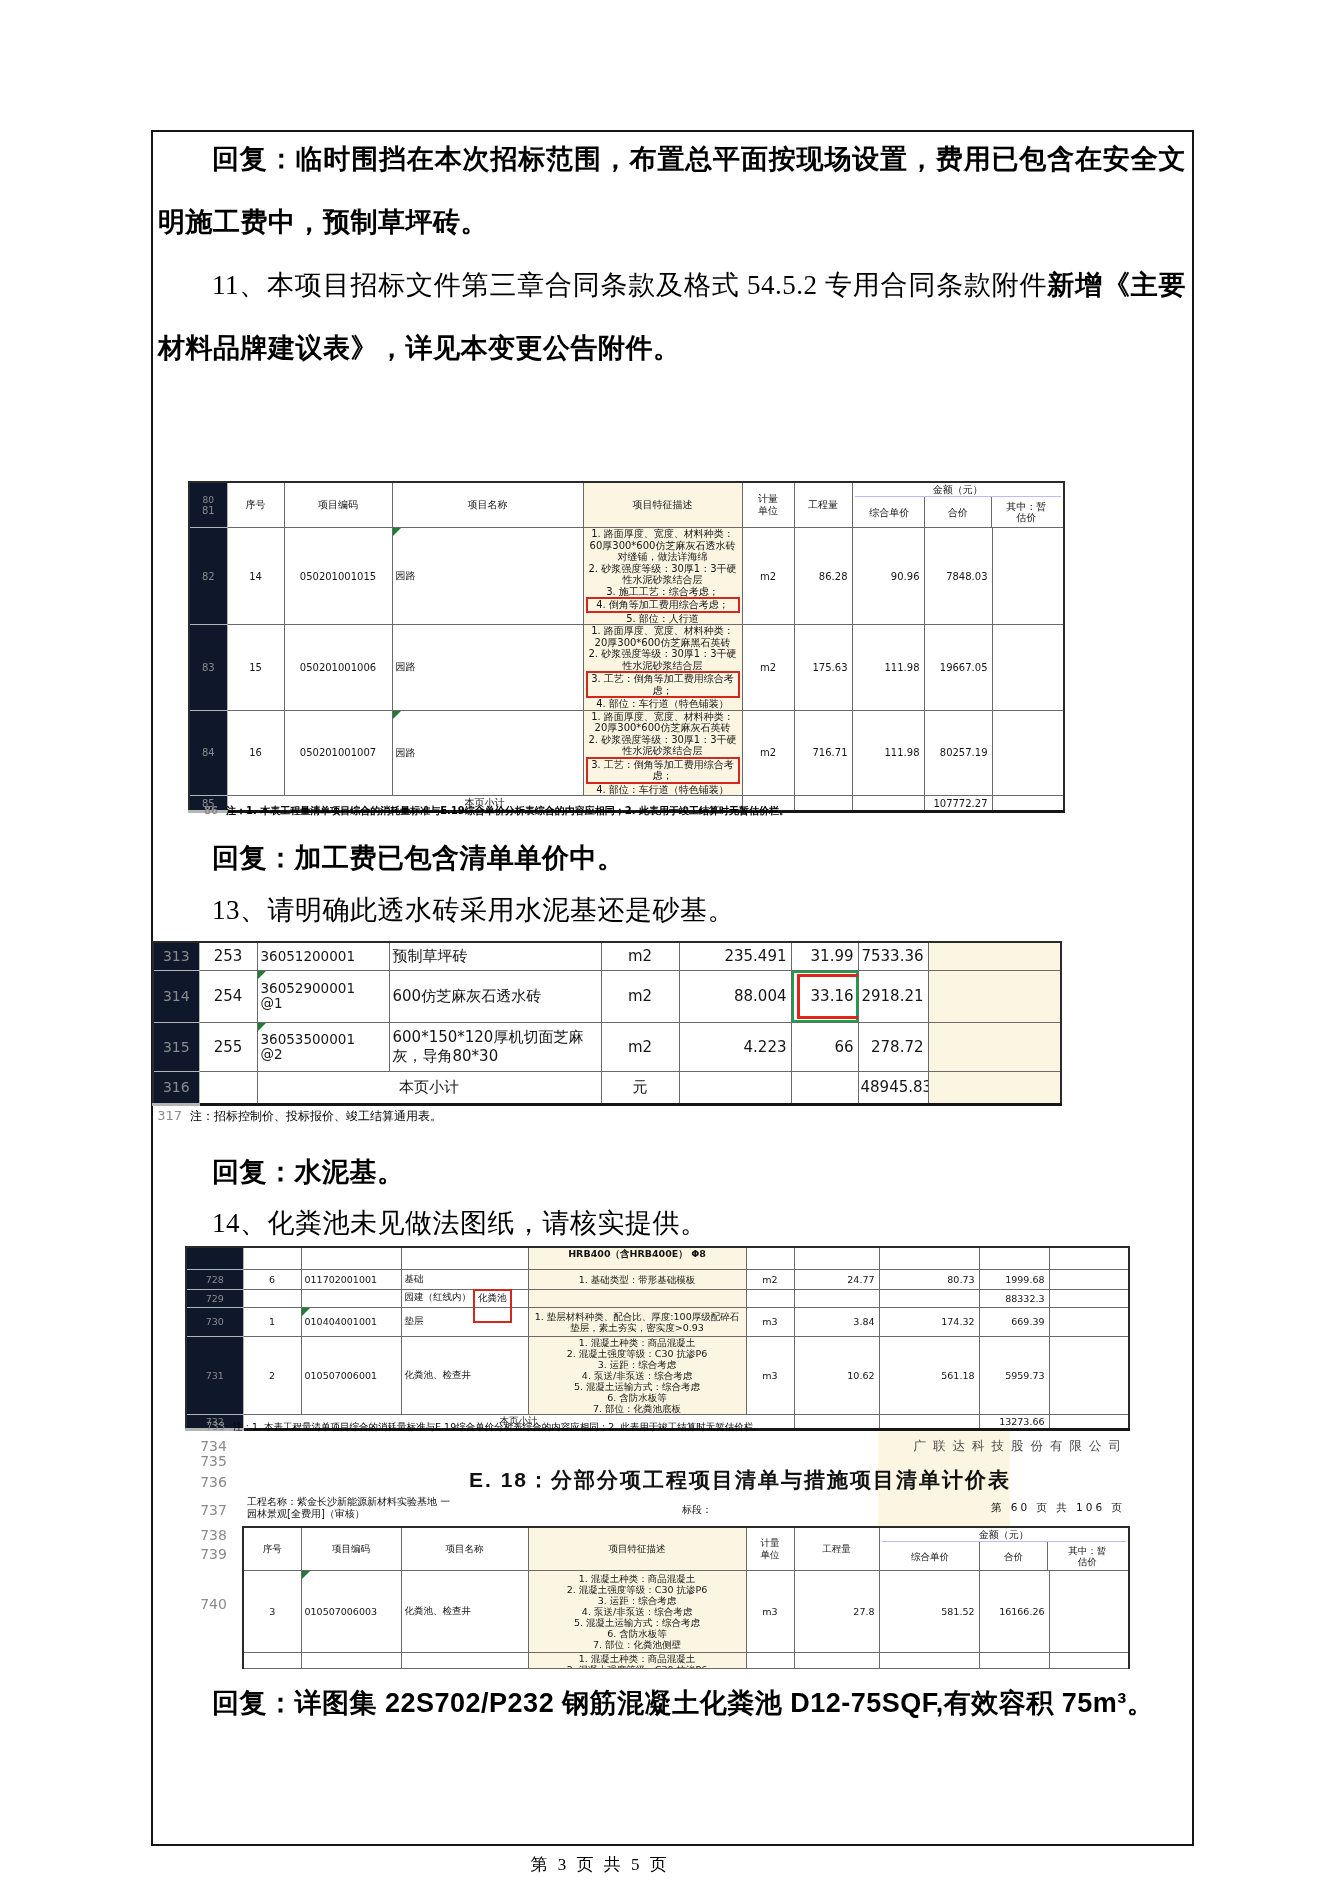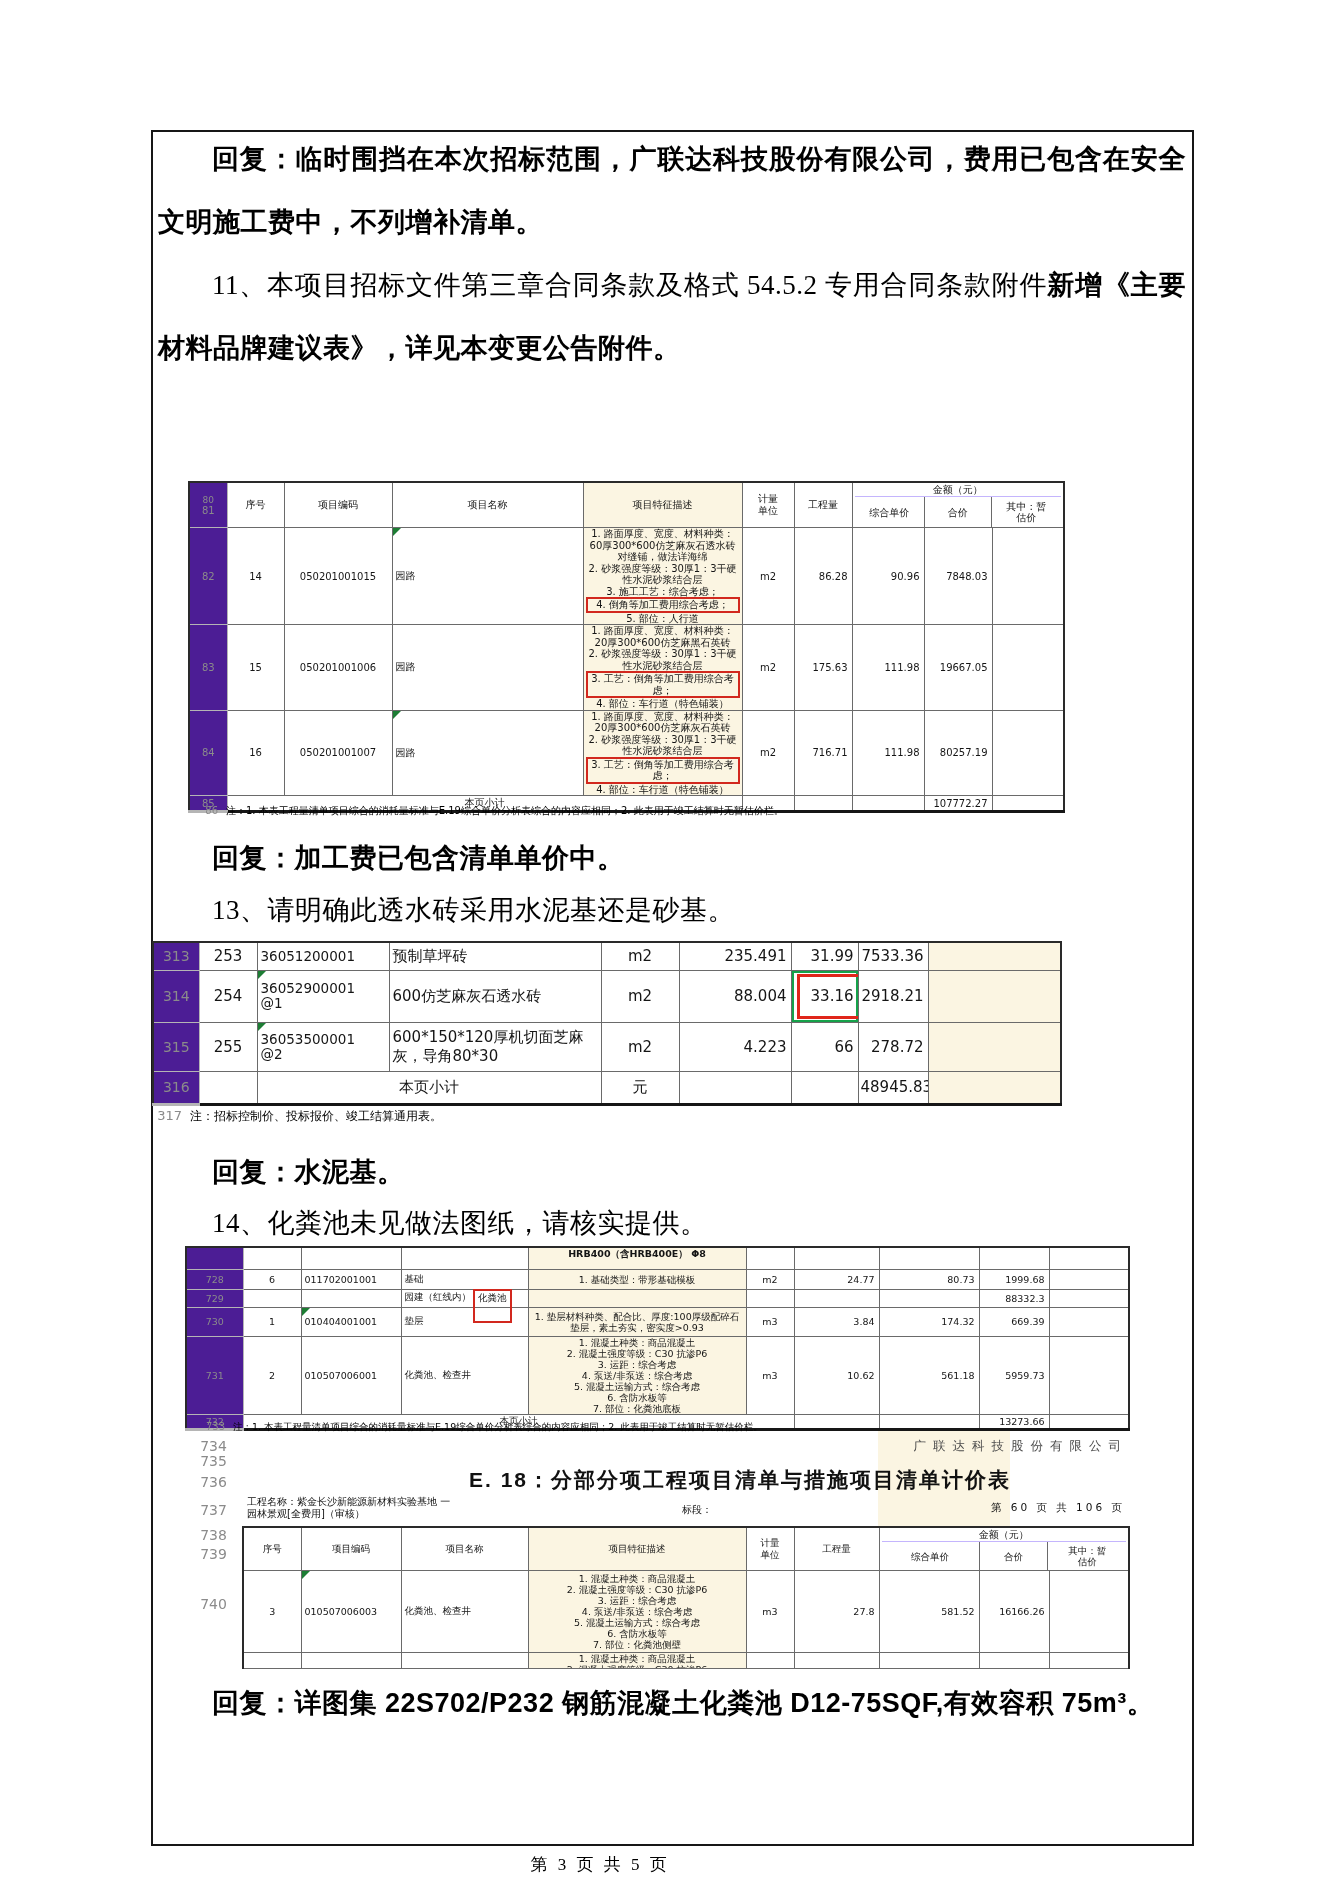--- a/index.html
+++ b/index.html
@@ -12,21 +12,21 @@
   .heiti{font-family:"Liberation Sans",sans-serif;font-weight:700;}
   .tight{line-height:50px;}
   .footer{position:absolute;left:400px;top:1853px;width:400px;text-align:center;
           font-size:17px;letter-spacing:3px;font-family:"Liberation Serif",serif;}
 
   
   .xl{position:absolute;border-collapse:collapse;table-layout:fixed;
       font-family:"DejaVu Sans","Liberation Sans",sans-serif;color:#151515;background:#fff;
       border:2px solid #2a2a2a;}
   .xl td{border:1px solid #6a6a6a;overflow:hidden;padding:0 2px;vertical-align:middle;text-align:center;}
-  .xl .rn{background:#4c1d95;color:#8b8b8b;border-color:#b5b5b5;}
+  .xl .rn{background:#0f172a;color:#8b8b8b;border-color:#b5b5b5;}
   .xl .tl{text-align:left;padding-left:3px;}
   .xl .num{text-align:right;padding-right:4px;}
   .xl .cream{background:#fbf5e2;}
   .desc{text-align:left;vertical-align:middle;}
   .desc div{margin:0;}
   .sub td{border-bottom:3px solid #161616;}
   .tri{position:relative;}
   .tri::after{content:"";position:absolute;top:0;left:0;border:4px solid transparent;
               border-top-color:#1d7d34;border-left-color:#1d7d34;}
   .noterow{position:absolute;white-space:nowrap;font-family:"DejaVu Sans","Liberation Sans",sans-serif;}
@@ -38,21 +38,21 @@
   .t1 .desc{line-height:11.5px;font-size:10px;}
   .hdr80{height:10px;line-height:10px;overflow:hidden;font-size:9px;}
   .amtc{padding:0;}
   .amtband{height:13px;line-height:13px;border-bottom:1px solid #c4b5fd;font-size:10px;overflow:hidden;}
   .amtcols{display:flex;height:30px;}
   .amtcols>div{display:flex;align-items:center;justify-content:center;border-left:1px solid #6a6a6a;line-height:11px;}
   .amtcols>div:first-child{border-left:none;}
   .w24{width:24px;margin:0 auto;line-height:12px;}
   .w40{width:40px;margin:0 auto;}
   .rbox{border:2px solid #d2281e;margin:0 -26px 0 -3px;padding:0 1px;position:relative;z-index:2;}
-  .n1{left:188px;top:804px;font-size:10px;}
+  .n1{left:188px;top:804px;font-size:10px;font-weight:bold;}
   .n1 .rn-free{width:30px;font-size:10px;}
 
   
   .t2{left:152px;top:941px;width:908px;}
   .t2 td{font-size:15px;}
   .t2 .rn{font-size:14px;}
   .t2 .code{font-size:13.5px;line-height:15px;}
   .hl{position:relative;}
   .hl::before{content:"";position:absolute;inset:0;border:2px solid #15a24a;z-index:2;}
   .hl::after{content:"";position:absolute;top:3px;bottom:3px;left:5px;right:-14px;border:3px solid #e0261a;z-index:3;}
@@ -82,21 +82,21 @@
   .pinfo1{position:absolute;left:62px;top:250px;font-size:10px;line-height:12px;color:#111;}
   .pinfo2{position:absolute;left:497px;top:257px;font-size:10px;color:#111;font-family:Liberation Mono, monospace;}
   .pinfo3{position:absolute;left:680px;top:255px;width:260px;text-align:right;font-size:10.5px;letter-spacing:3px;color:#111;}
 </style>
 </head>
 <body>
 
 <div class="page">
   <div class="borderbox"></div>
 
-  <p class="para heiti" style="top:128px">回复：临时围挡在本次招标范围，广联达科技股份有限公司，费用已包含在安全文明施工费中，不列增补清单。</p>
+  <p class="para heiti" style="top:128px">回复：临时围挡在本次招标范围，布置总平面按现场设置，费用已包含在安全文明施工费中，预制草坪砖。</p>
 
   <p class="para serif" style="top:254px"><span>11、本项目招标文件第三章合同条款及格式 54.5.2 专用合同条款附件</span><span class="heiti">新增《主要材料品牌建议表》，详见本变更公告附件。</span></p>
 
 
   <table class="xl t1">
     <colgroup>
       <col style="width:38px">
         <col style="width:57px">
         <col style="width:108px">
         <col style="width:191px">

